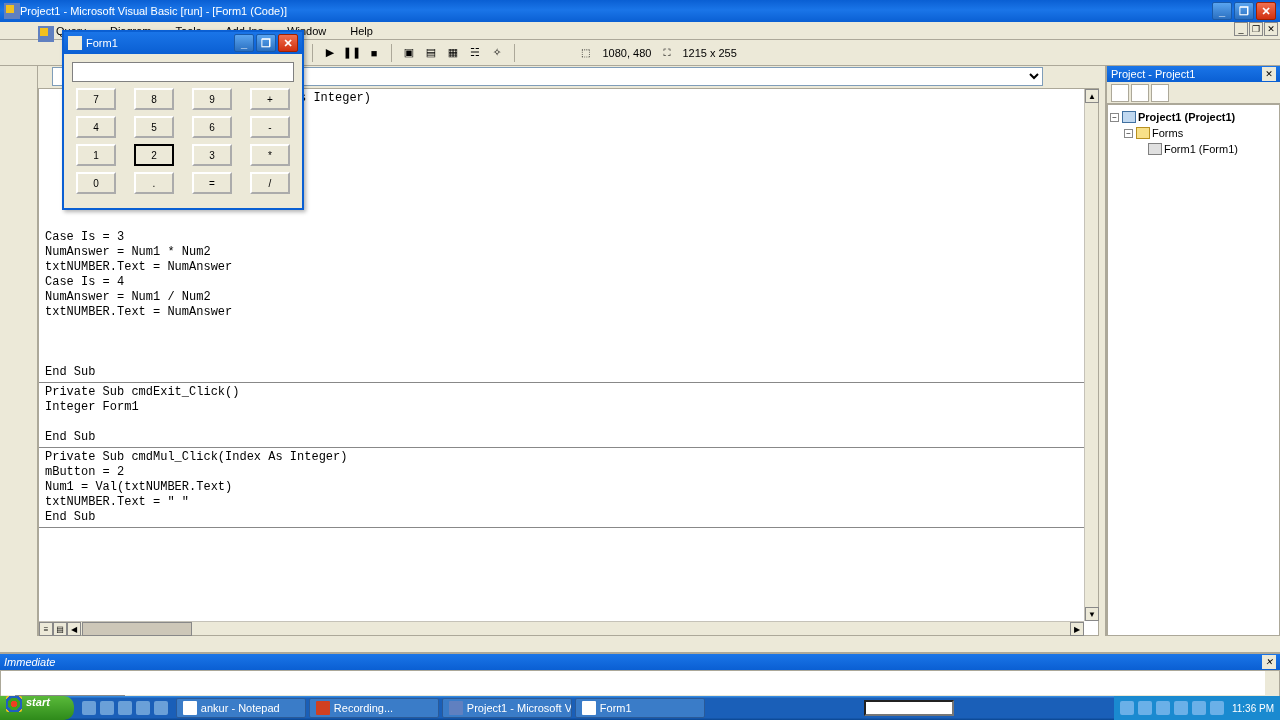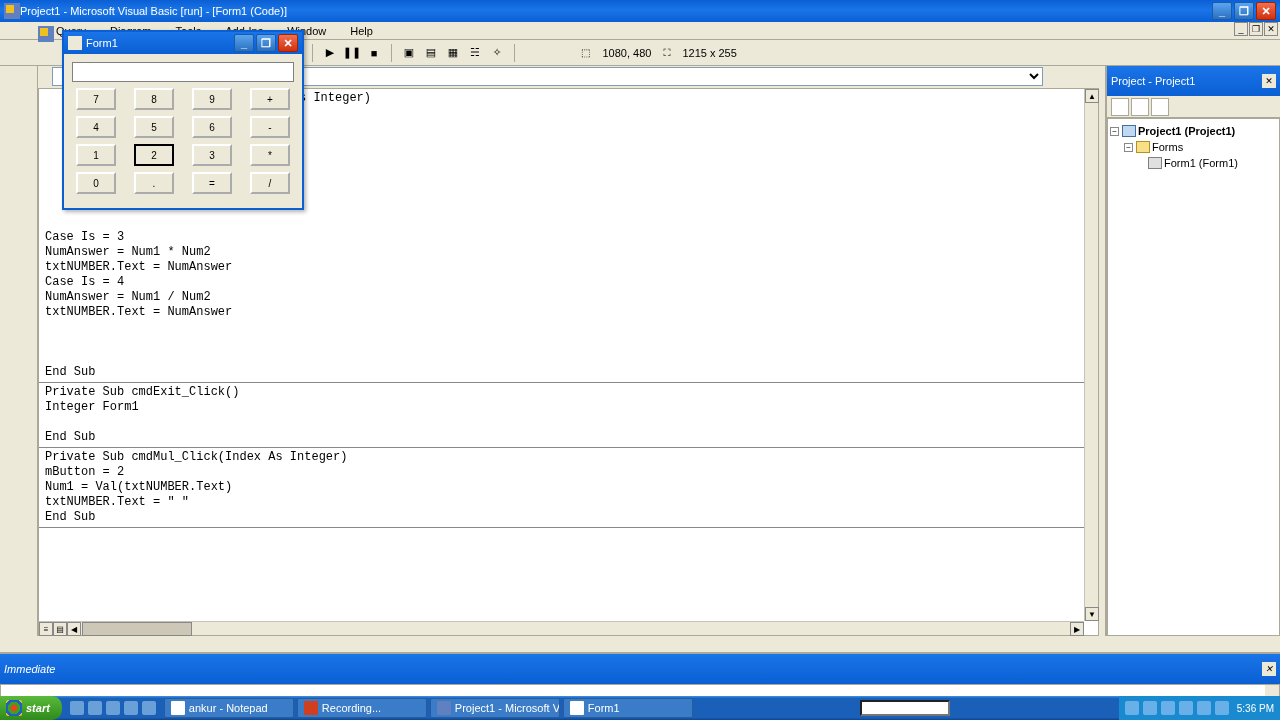--- a/index.html
+++ b/index.html
@@ -42,21 +42,21 @@
 .vscroll-code .arrow.up-a { position:absolute; top:0; }
 .vscroll-code .arrow.down-a { position:absolute; bottom:0; }
 .hscroll-code { position:absolute; left:0; bottom:0; right:14px; height:14px; background:#ece9d8; border-top:1px solid #c5c2b8; display:flex; }
 .hscroll-code .view-btn { width:14px; height:14px; background:#ece9d8; border:1px solid #888; font-size:8px; display:flex; align-items:center; justify-content:center; }
 .hscroll-code .thumb { width:110px; height:14px; background:#cdc7b8; border:1px solid #888; margin-left:1px; }
 .hscroll-code .arrow.left-a { margin-left:0; }
 .hscroll-code .arrow.right-a { margin-left:auto; }
 
 
 .project-panel { width:175px; background:#ece9d8; border-left:2px solid #aca899; margin-left:6px; display:flex; flex-direction:column; }
-.panel-title { height:16px; background:linear-gradient(to bottom,#1a75e8,#0a5fd3); color:#fff; font-size:11px; padding:15px 4px; display:flex; align-items:center; }
+.panel-title { height:16px; background:linear-gradient(to bottom,#1a75e8,#0a5fd3); color:#fff; font-size:11px; padding:8px 4px; display:flex; align-items:center; }
 .panel-title .x { margin-left:auto; width:14px; height:14px; background:#ece9d8; color:#000; display:flex; align-items:center; justify-content:center; font-size:9px; cursor:pointer; }
 .panel-toolbar { height:22px; background:#ece9d8; border-bottom:1px solid #aca899; display:flex; align-items:center; padding:0 4px; gap:2px; }
 .panel-toolbar div { width:18px; height:18px; border:1px solid #aca899; background:#fff; cursor:pointer; }
 .tree { flex:1; background:#fff; border:1px solid #aca899; font-size:11px; padding:4px 2px; }
 .tree-row { display:flex; align-items:center; height:16px; white-space:nowrap; }
 .tree-row .box { width:9px; height:9px; border:1px solid #888; font-size:8px; line-height:7px; text-align:center; margin-right:3px; }
 .tree-row .ticon { width:14px; height:12px; display:inline-block; margin-right:2px; }
 .ticon.proj { background:#c0d8f0; border:1px solid #4070a0; }
 .ticon.folder { background:#f8e088; border:1px solid #b89020; }
 .ticon.form { background:#e0e0e0; border:1px solid #808080; }
@@ -78,21 +78,21 @@
 .calc-display { width:100%; height:20px; background:#fff; border:1px solid #808080; margin-bottom:6px; }
 .calc-row { display:flex; justify-content:flex-end; gap:6px; margin-bottom:6px; }
 .calc-row.nums { justify-content:space-between; padding:0 4px; }
 .calc-btn { height:22px; background:#ece9d8; border:2px outset #fff; font-size:10px; cursor:pointer; display:flex; align-items:center; justify-content:center; }
 .calc-btn.wide { width:72px; }
 .calc-btn.num { width:40px; }
 .calc-btn.focus { border:2px solid #000; }
 
 
 .taskbar { position:absolute; left:0; right:0; bottom:0; height:24px; background:linear-gradient(to bottom,#3d94e8,#1a5fb8 10%,#1a5fb8 90%,#0a4590); display:flex; align-items:center; }
-.start-btn { height:24px; padding:0 12px 0 6px; background:linear-gradient(to bottom,#5aba3a,#2e8a1a); color:#fff; font-weight:bold; font-style:italic; font-size:14px; display:flex; align-items:center; border-radius:0 10px 10px 0; cursor:pointer; }
+.start-btn { height:24px; padding:0 24px 0 6px; background:linear-gradient(to bottom,#5aba3a,#2e8a1a); color:#fff; font-weight:bold; font-style:italic; font-size:14px; display:flex; border-radius:0 10px 10px 0; cursor:pointer; }
 .start-btn::before { content:""; width:16px; height:16px; background:radial-gradient(circle,#f04020 30%,#40a020 30% 55%,#2060c0 55% 80%,#f0c020 80%); border-radius:2px; margin-right:4px; }
 .ql { display:flex; gap:4px; margin:0 8px; }
 .ql div { width:14px; height:14px; background:#6aa0d8; border-radius:2px; }
 .task-btn { height:20px; padding:0 6px; background:#3a7cc8; border:1px solid #2a5a98; color:#fff; font-size:11px; display:flex; align-items:center; margin-right:3px; border-radius:2px; cursor:pointer; min-width:130px; max-width:130px; overflow:hidden; white-space:nowrap; }
 .task-btn .ti { width:14px; height:14px; background:#fff; margin-right:4px; flex-shrink:0; border-radius:1px; }
 .tray { margin-left:auto; height:24px; background:#1a8ad0; display:flex; align-items:center; padding:0 6px; gap:4px; }
 .tray .ti { width:14px; height:14px; background:#6ab0e8; border-radius:2px; }
 .tray .clock { color:#fff; font-size:10px; margin-left:4px; }
 .lang-box { background:#fff; color:#1a5fb8; width:90px; height:16px; margin:0 4px; font-size:10px; }
 
@@ -304,15 +304,15 @@
       <span>Form1</span>
     </div>
   <input class="lang-box" style="margin-left: auto;">
   <div class="tray">
     <div class="ti"></div>
     <div class="ti"></div>
     <div class="ti"></div>
     <div class="ti"></div>
     <div class="ti"></div>
     <div class="ti"></div>
-    <span class="clock">5:36 PM</span>
+    <span class="clock">11:36 PM</span>
   </div>
 </div>
 
 </body></html>

